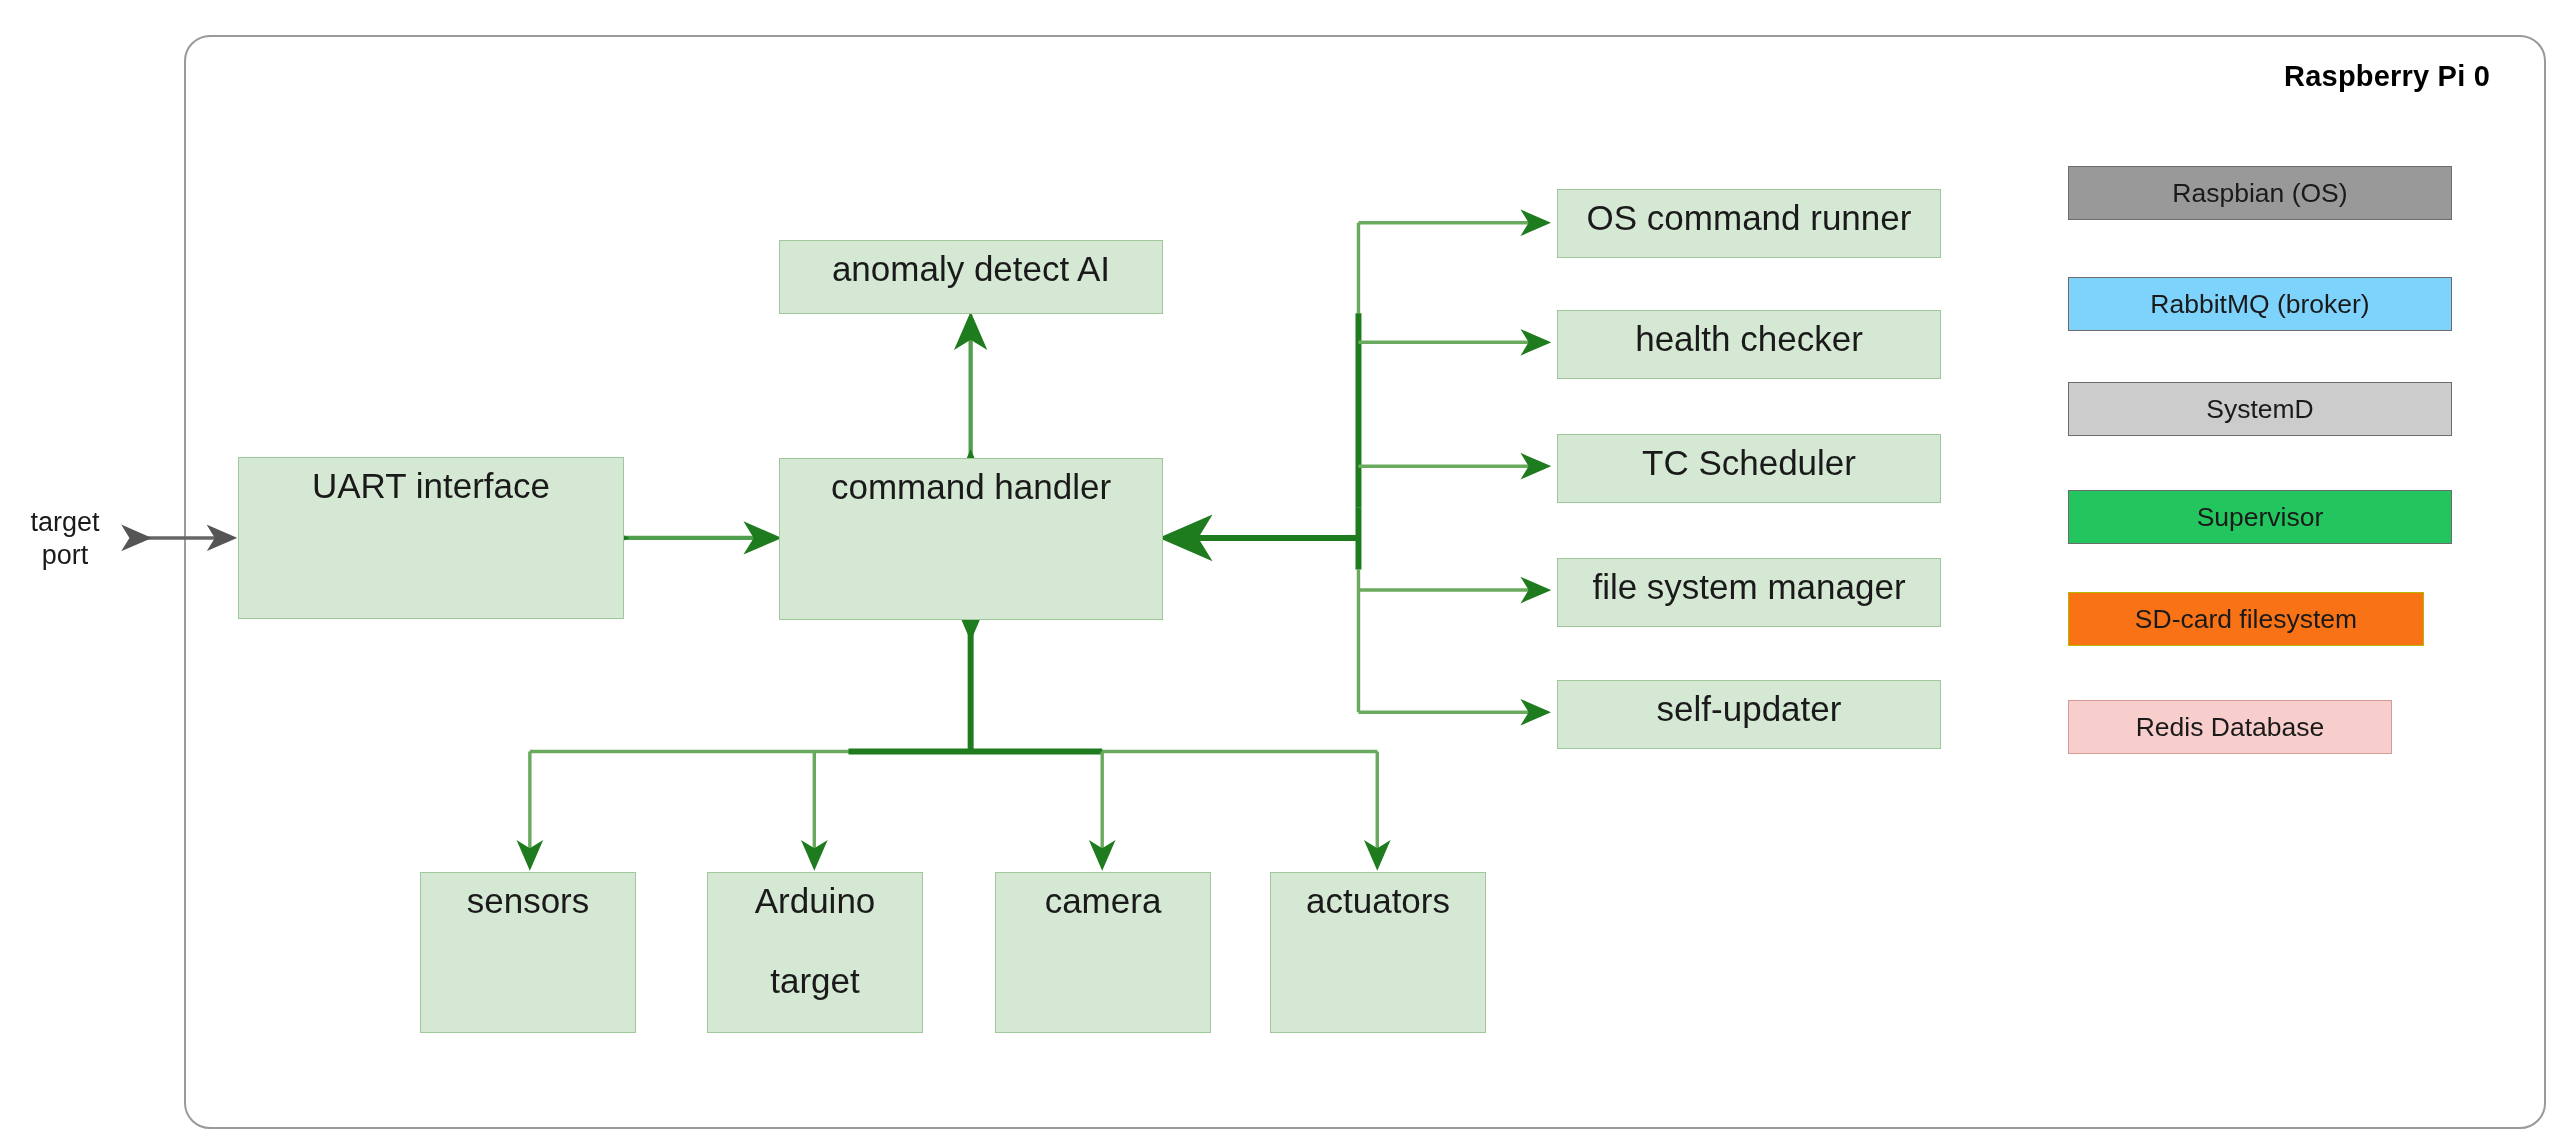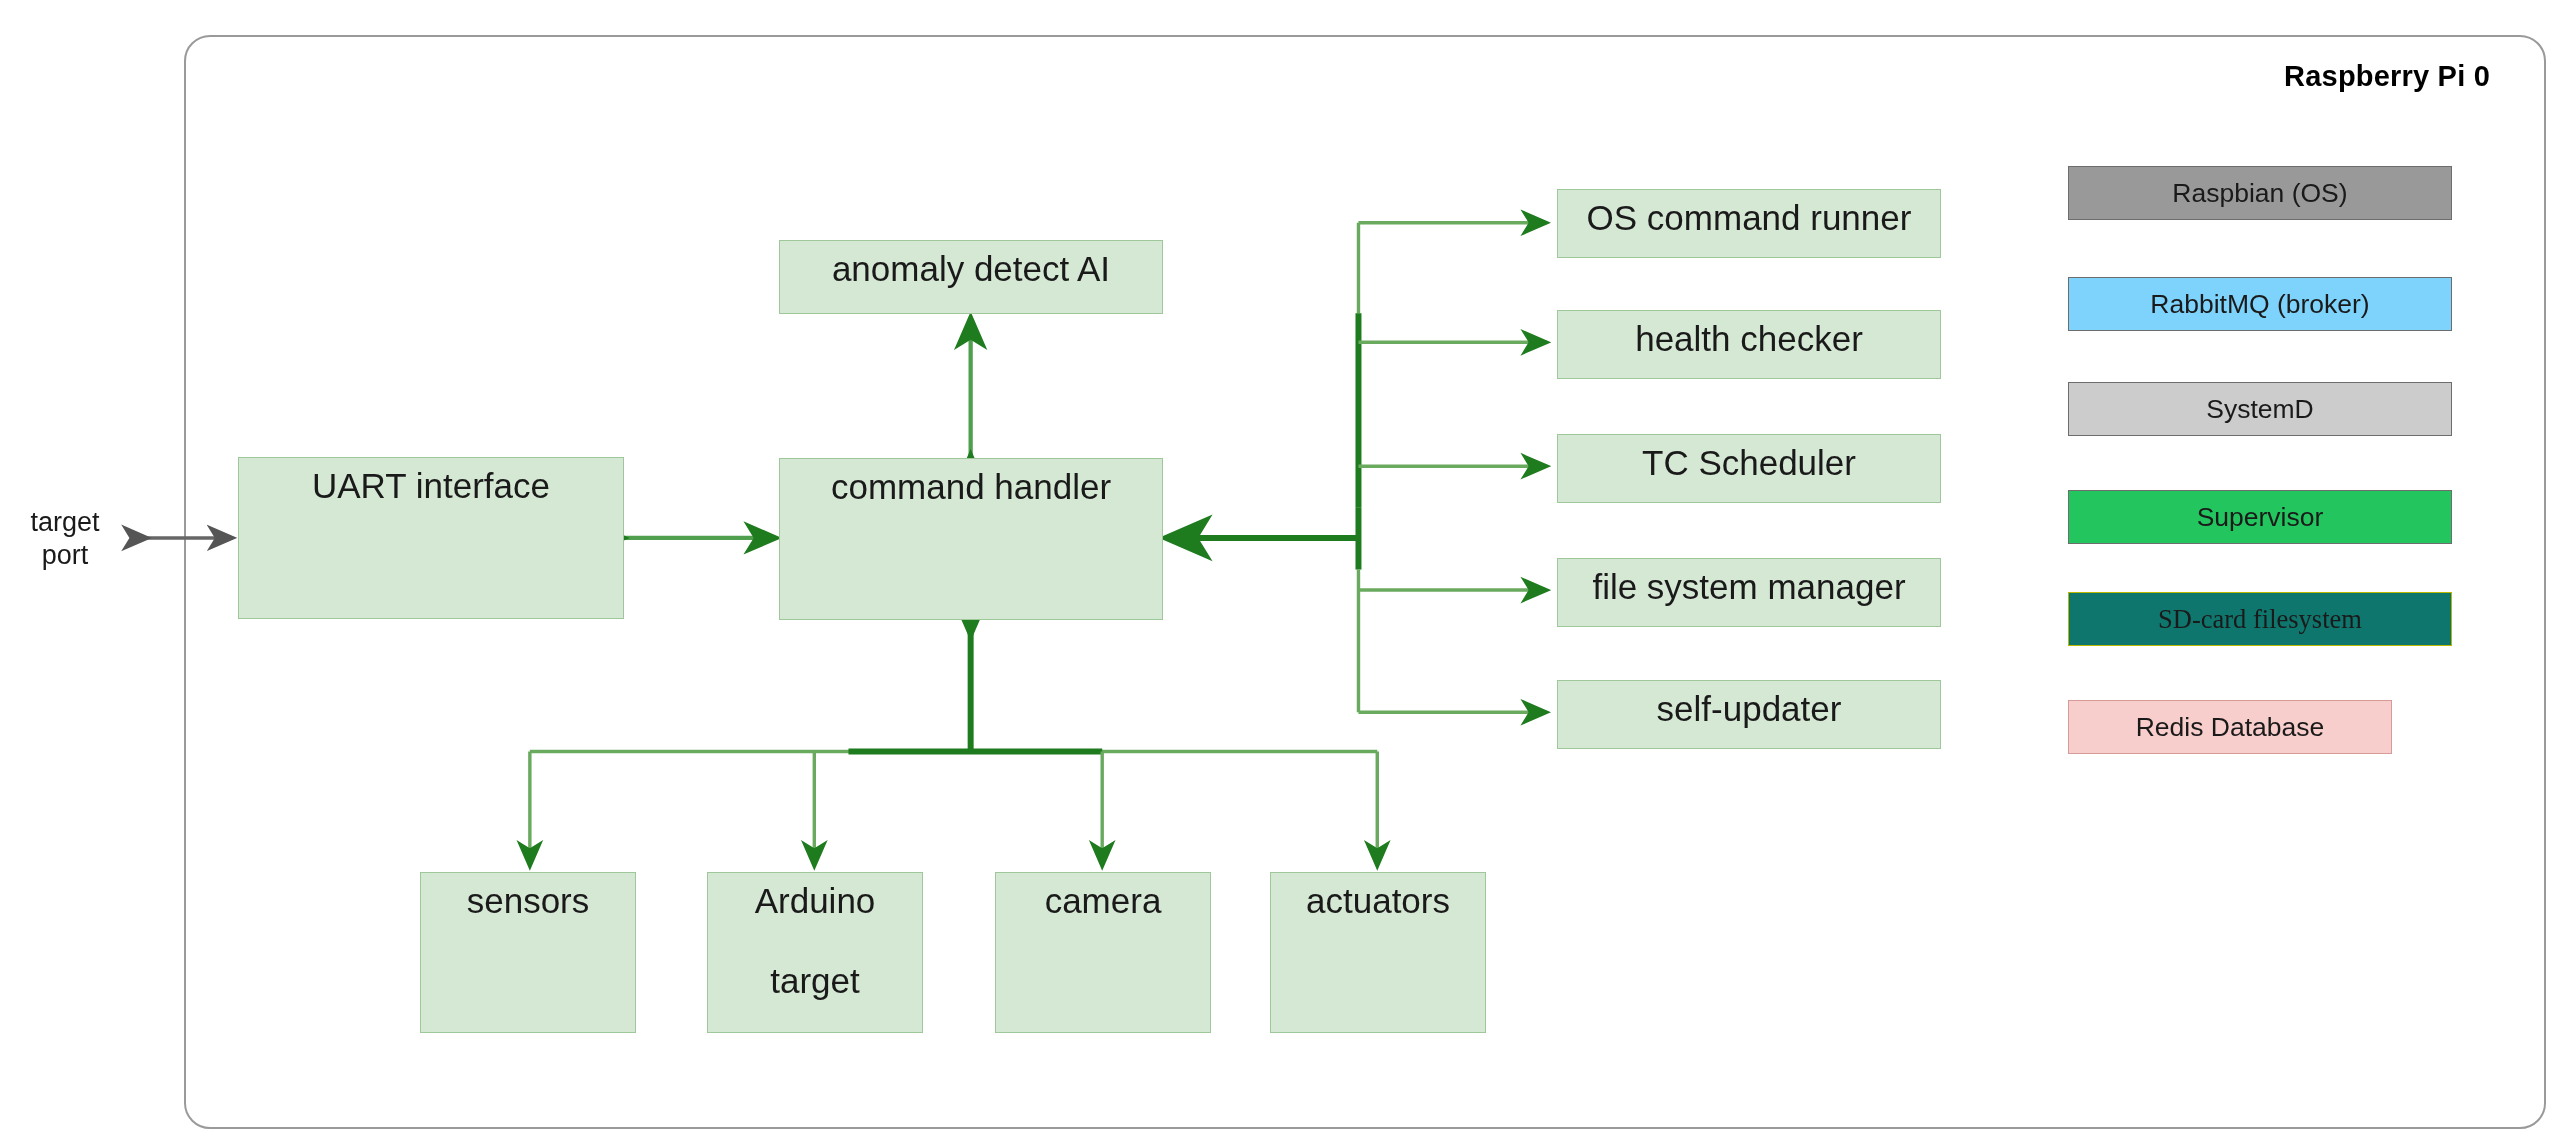--- a/index.html
+++ b/index.html
@@ -145,21 +145,21 @@
   </div>
   <div class="legbox" style="left:2068px;top:261px;width:384px;height:54px;background:#7dd3fc;border:1.7px solid #6d6d6d;">
     <span>RabbitMQ (broker)</span>
   </div>
   <div class="legbox" style="left:2068px;top:366px;width:384px;height:54px;background:#cccccc;border:1.7px solid #6d6d6d;">
     <span>SystemD</span>
   </div>
   <div class="legbox" style="left:2068px;top:474px;width:384px;height:54px;background:#22c55e;border:1.7px solid #6d6d6d;">
     <span>Supervisor</span>
   </div>
-  <div class="legbox" style="left:2068px;top:576px;width:384px;height:54px;background:#0f766e;border:1.7px solid #b8b800;font-family:Liberation Serif, serif;">
+  <div class="legbox" style="left:2068px;top:576px;width:356px;height:54px;background:#f97316;border:1.7px solid #b8b800;">
     <span>SD-card filesystem</span>
   </div>
   <div class="legbox" style="left:2068px;top:684px;width:324px;height:54px;background:#f8cecc;border:1.7px solid #d79b97;">
     <span>Redis Database</span>
   </div>
 
 </div>
 
 
 </body></html>

